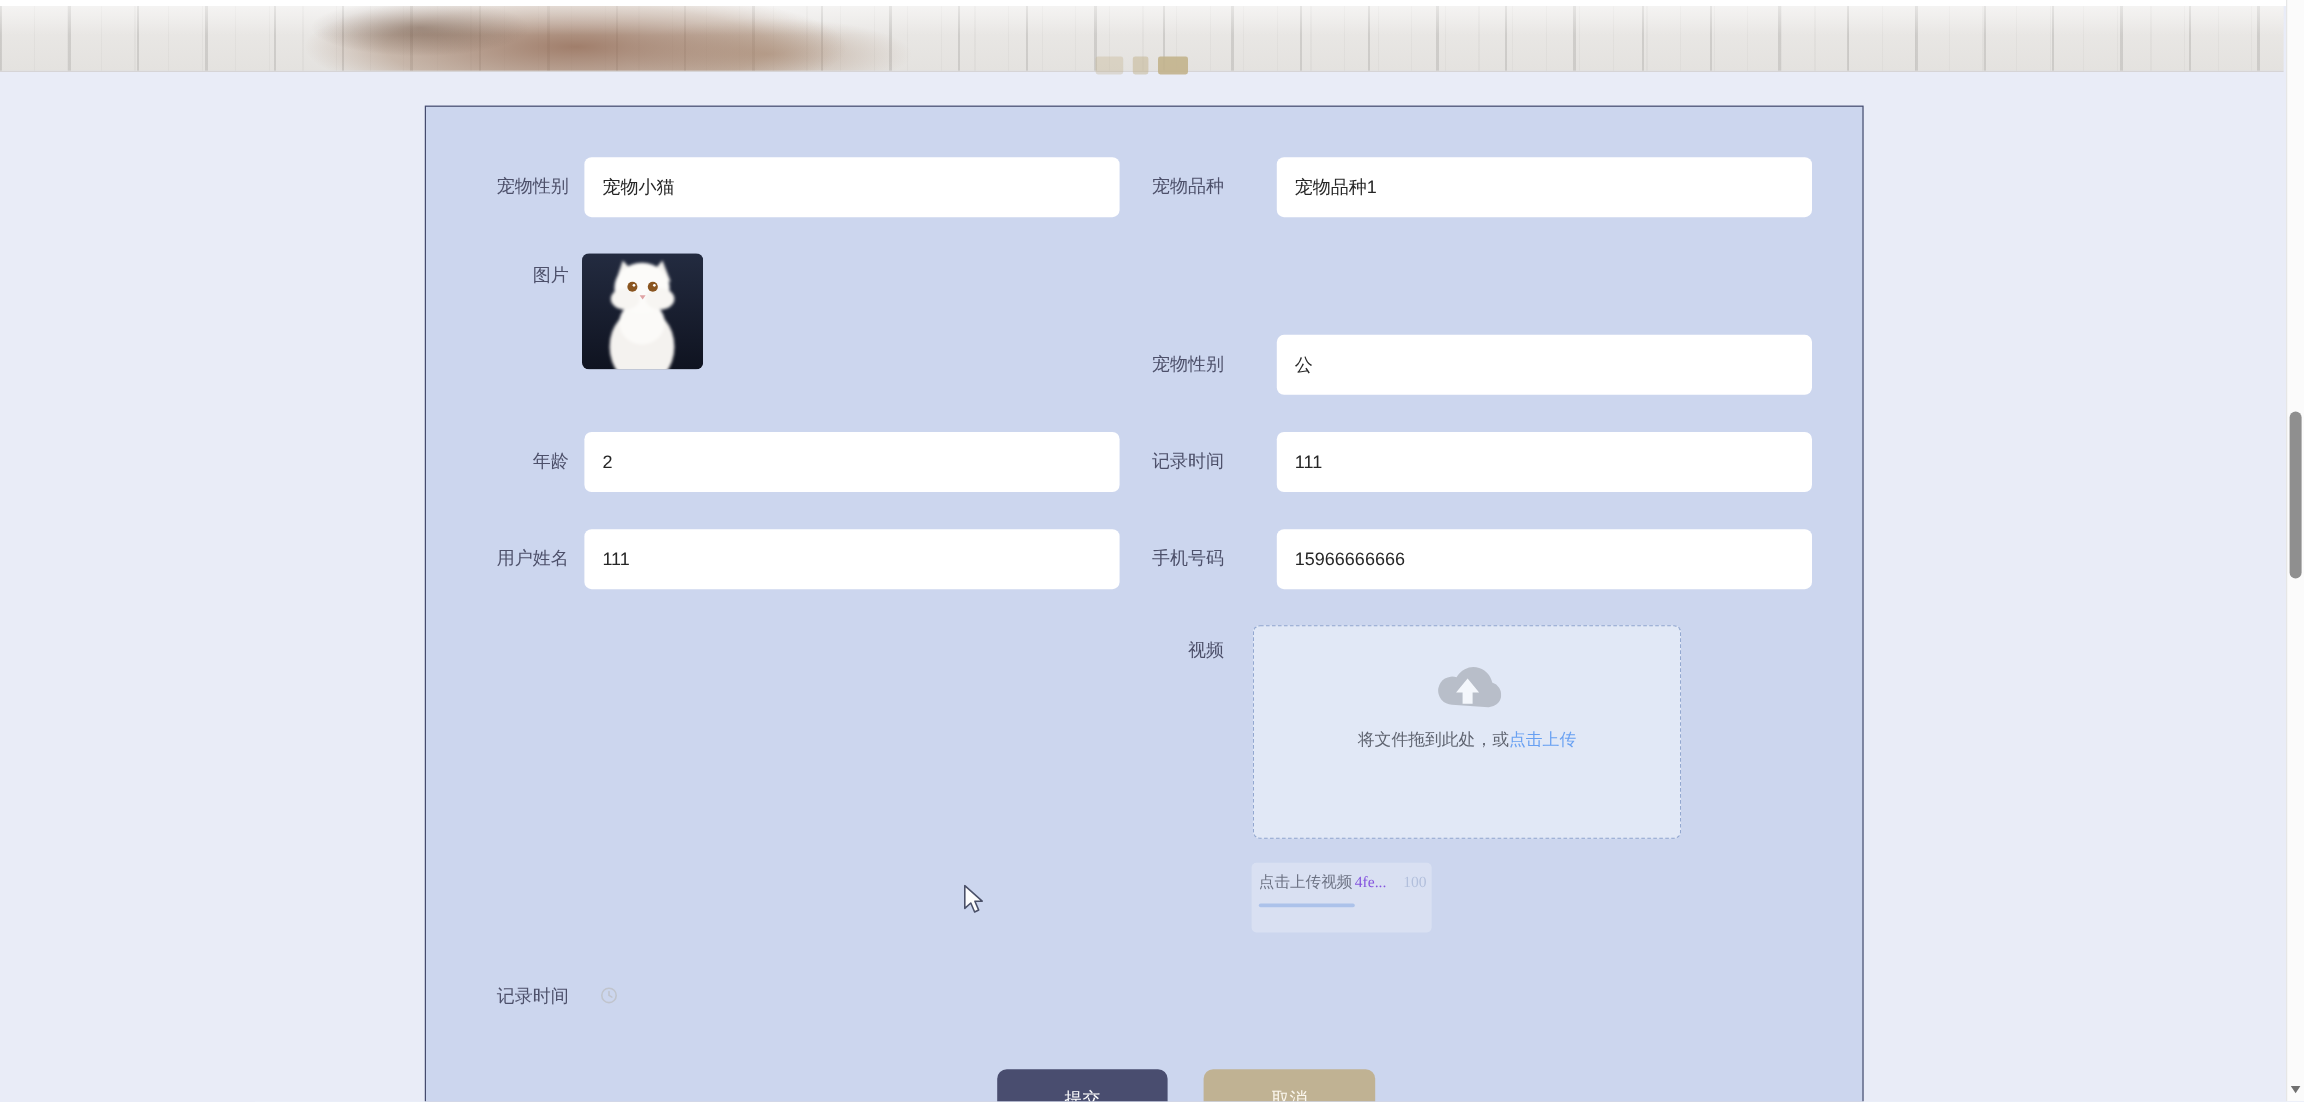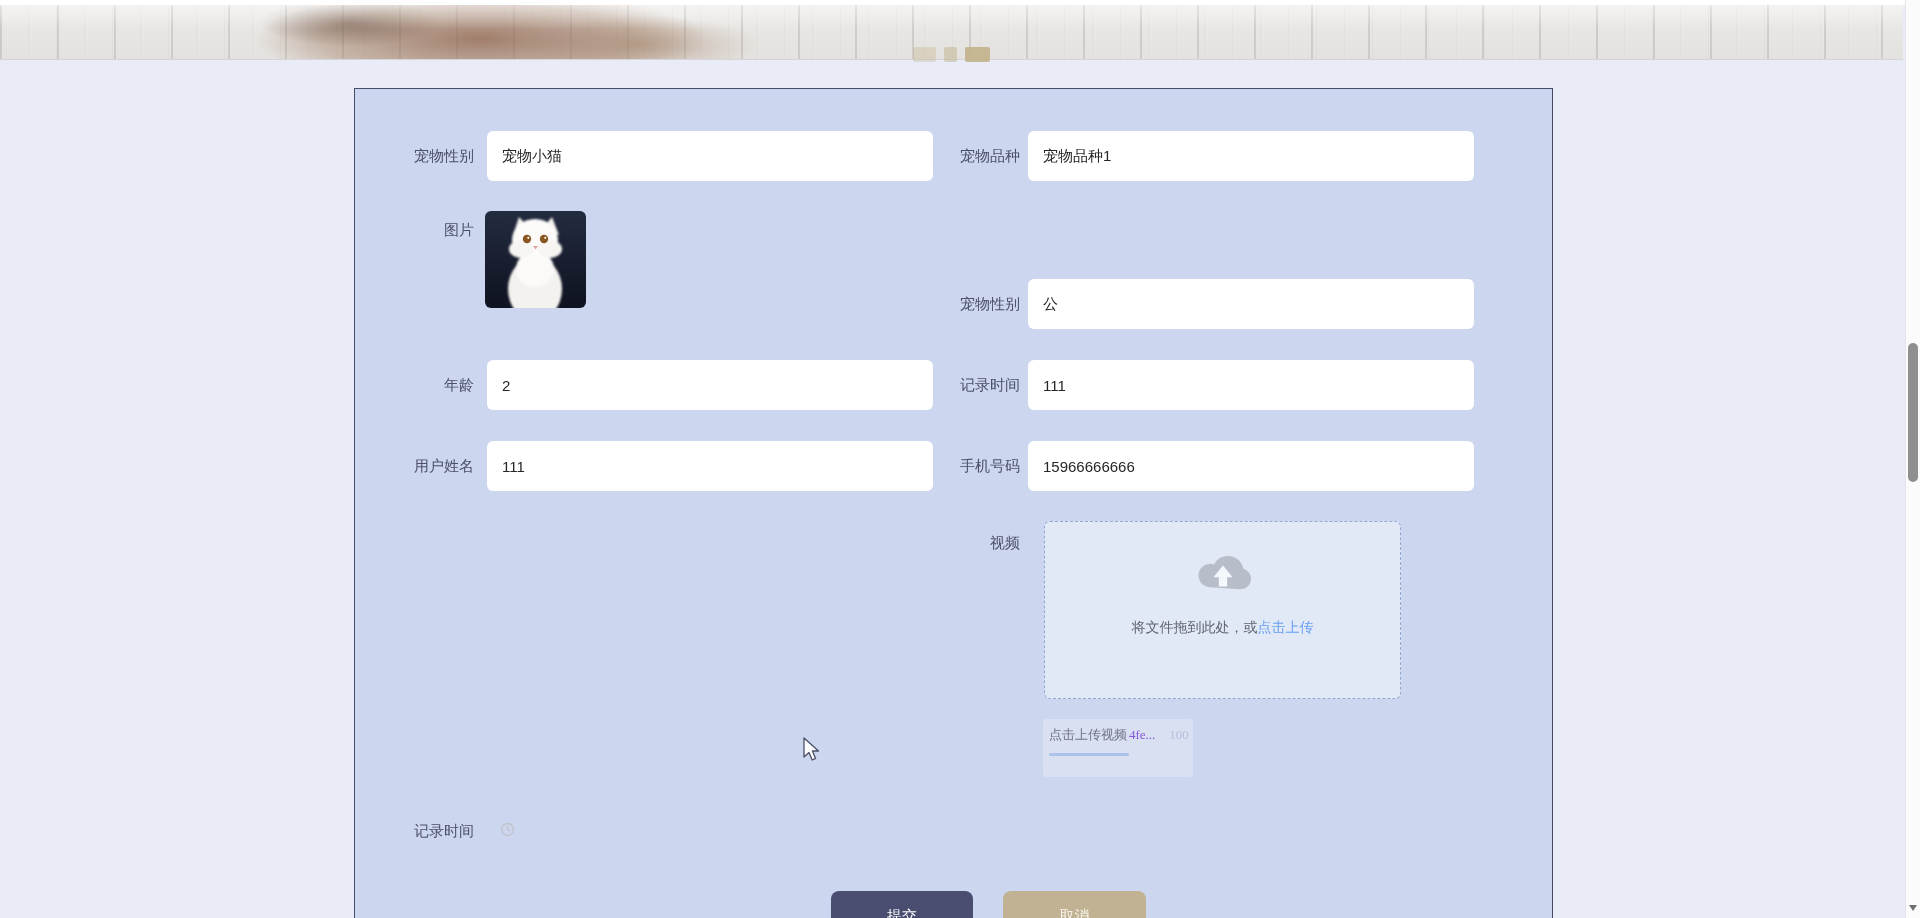--- a/index.html
+++ b/index.html
@@ -29,30 +29,30 @@
 
   
   .panel { position:absolute; left:354px; top:88px; width:1199px; height:831px;
            background:#ccd6ee; border:1px solid #454b6d; }
   .lbl { position:absolute; width:119px; text-align:right; color:#4d506a; font-size:15px; line-height:50px; height:50px; }
   .lbl-left { left:0; }
   .lbl-right { left:546px; }
   .ipt { position:absolute; width:446px; height:50px; background:#ffffff; border:none; border-radius:6px;
          padding:0 15px; font-size:15px; color:#262626; font-family:"Liberation Sans",sans-serif; outline:none; }
   .ipt-left { left:132px; }
-  .ipt-right { left:673px; }
+  .ipt-right { left:709px; }
 
   .pet-image { position:absolute; left:130px; top:122px; width:101px; height:97px; border-radius:6px; overflow:hidden; }
 
   
   .upload-box { position:absolute; left:689px; top:432px; width:357px; height:178px;
                 border:1px dashed #93a8d0; border-radius:6px; background:rgba(246,249,253,.5);
                 text-align:center; cursor:pointer; }
   .upload-cloud { margin-top:26px; }
-  .upload-text { margin-top:22px; font-size:14px; color:#5f6470; }
+  .upload-text { margin-top:10px; font-size:14px; color:#5f6470; }
   .upload-link { color:#68a0f2; }
 
   .upload-fade { position:absolute; left:688px; top:630px; width:150px; height:58px;
                  background:rgba(255,255,255,.35); border-radius:4px; opacity:.75; padding:7px 4px 0 6px; }
   .upload-fade .row1 { display:flex; align-items:center; white-space:nowrap; overflow:hidden;font-family:Liberation Serif, serif; }
   .fade-btn { font-size:13px; color:#4d5160; }
   .fade-file { font-size:13px; color:#6d28d9; margin-left:2px; }
   .fade-pct { font-size:13px; color:#aab8d6; margin-left:14px; }
   .fade-bar { margin-top:9px; width:80px; height:3px; border-radius:2px; background:#6f9ae0; opacity:.55; }
 

